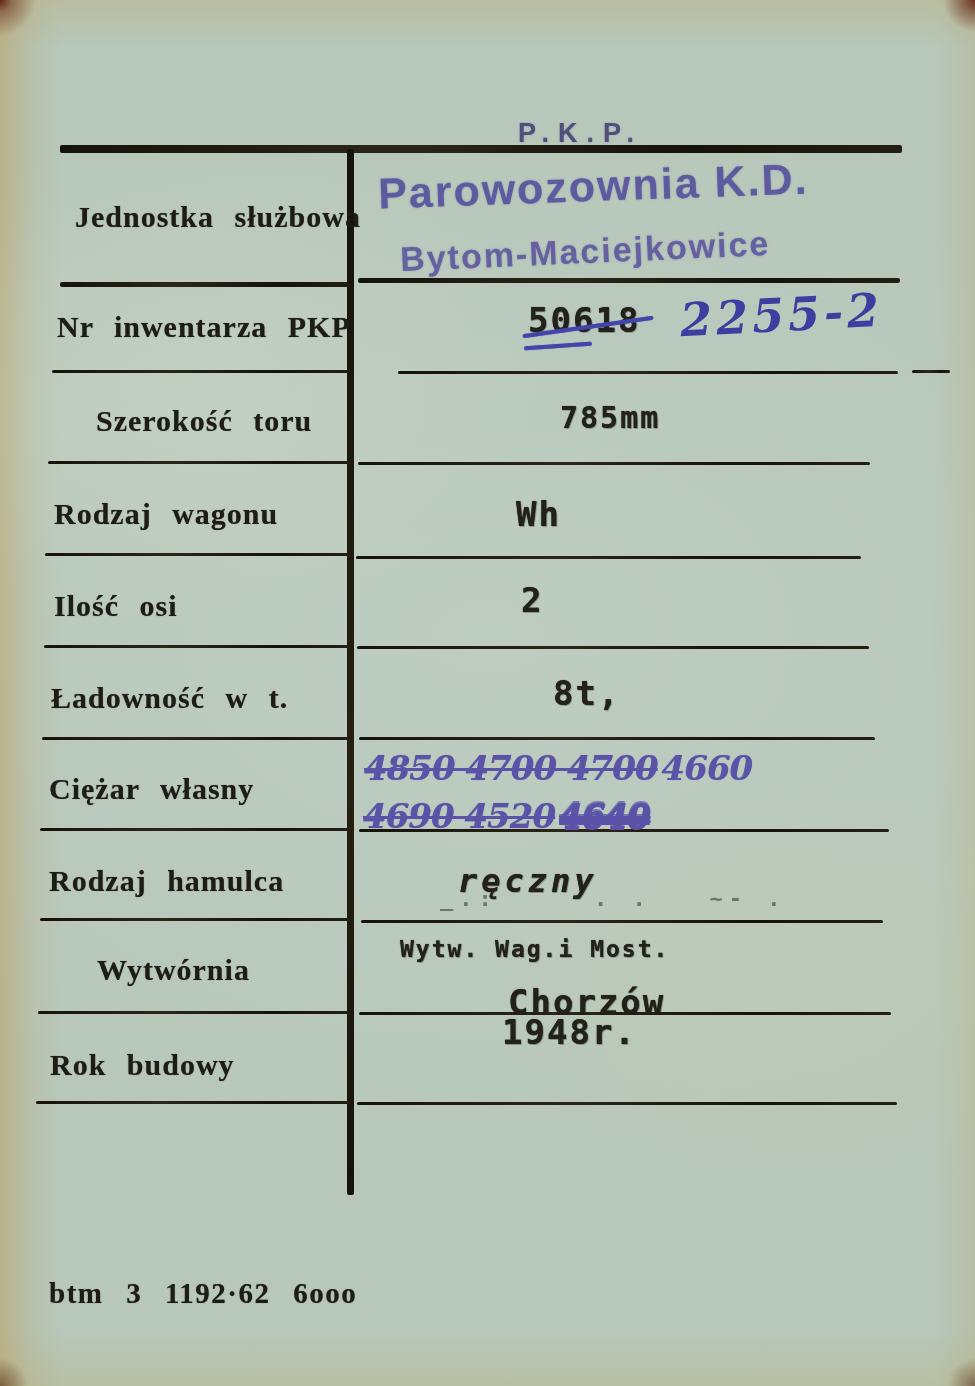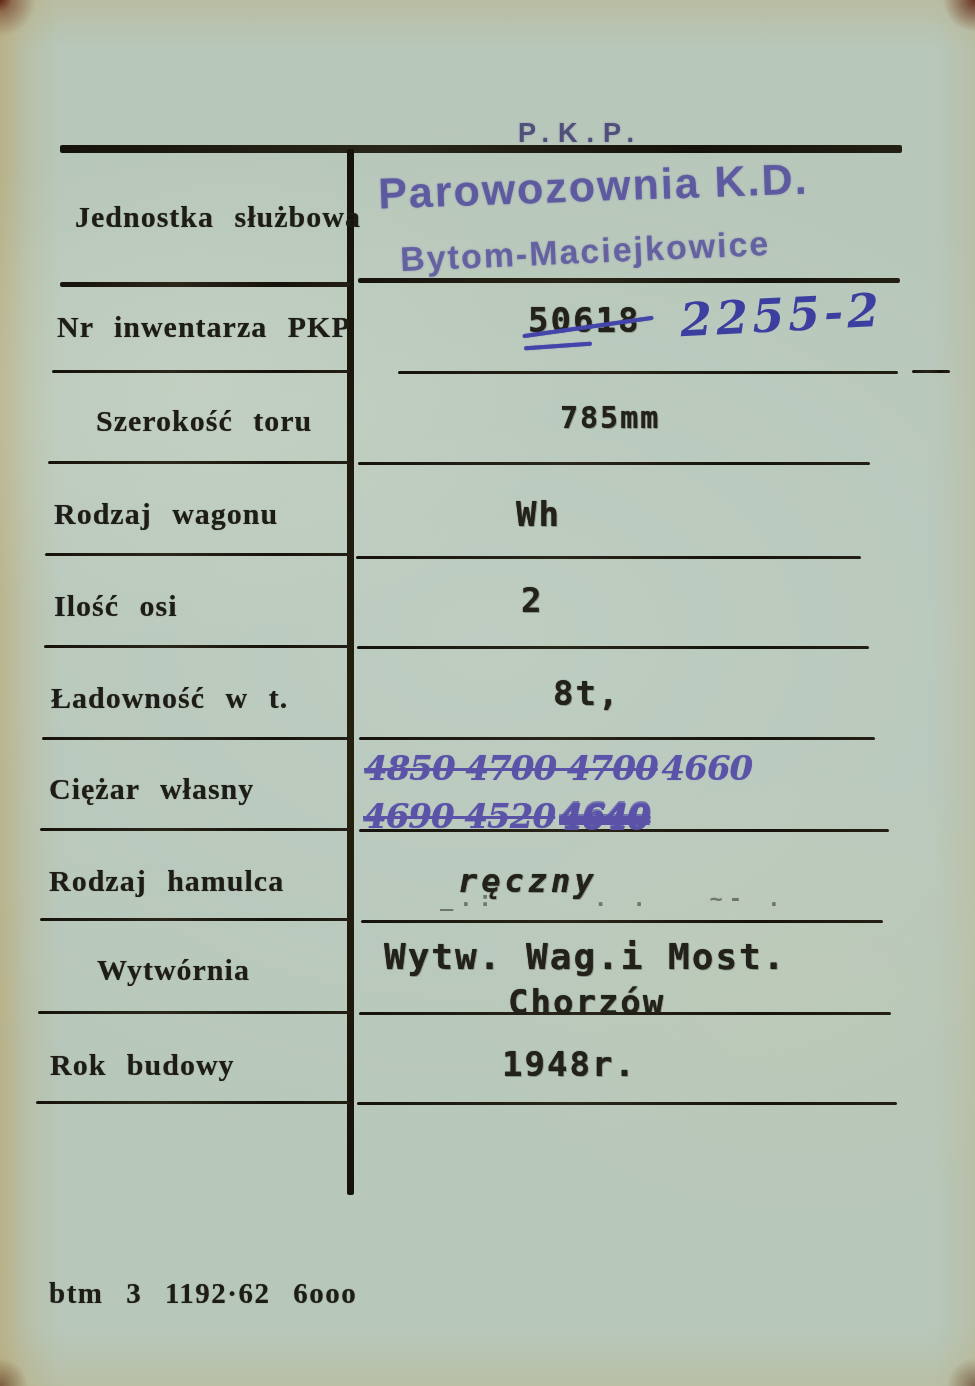--- a/index.html
+++ b/index.html
@@ -136,20 +136,20 @@
     <span class="scrib">4660</span>
   </div>
   <div class="abs" style="left:363px;top:796px;">
     <span class="scrib struck">4690 4520</span>
     <span class="scrib scribbled">4640</span>
   </div>
 
   <div class="abs typed" style="left:458px;top:862px;font-size:32px;letter-spacing:4px;font-style:italic;">ręczny</div>
   <div class="smudge" style="left:440px;top:886px;">­_.:&nbsp;&nbsp;&nbsp;&nbsp;&nbsp;.&nbsp;.&nbsp;&nbsp;&nbsp;~-&nbsp;.</div>
 
-  <div class="abs typed" style="left:384px;top:936px;font-size:36px;">Wytw. Wag.i Most.</div>
+  <div class="abs typed" style="left:400px;top:936px;font-size:23px;">Wytw. Wag.i Most.</div>
   <div class="abs typed" style="left:508px;top:982px;font-size:34px;">Chorzów</div>
 
-  <div class="abs typed" style="left:502px;top:1044px;font-size:34px;">1948r.</div>
+  <div class="abs typed" style="left:502px;top:1012px;font-size:34px;">1948r.</div>
 
   <div class="abs lbl" style="left:49px;top:1277px;font-size:29px;word-spacing:14px;letter-spacing:1.5px;">btm 3 1192·62 6ooo</div>
 
 </div>
 
 </body></html>

